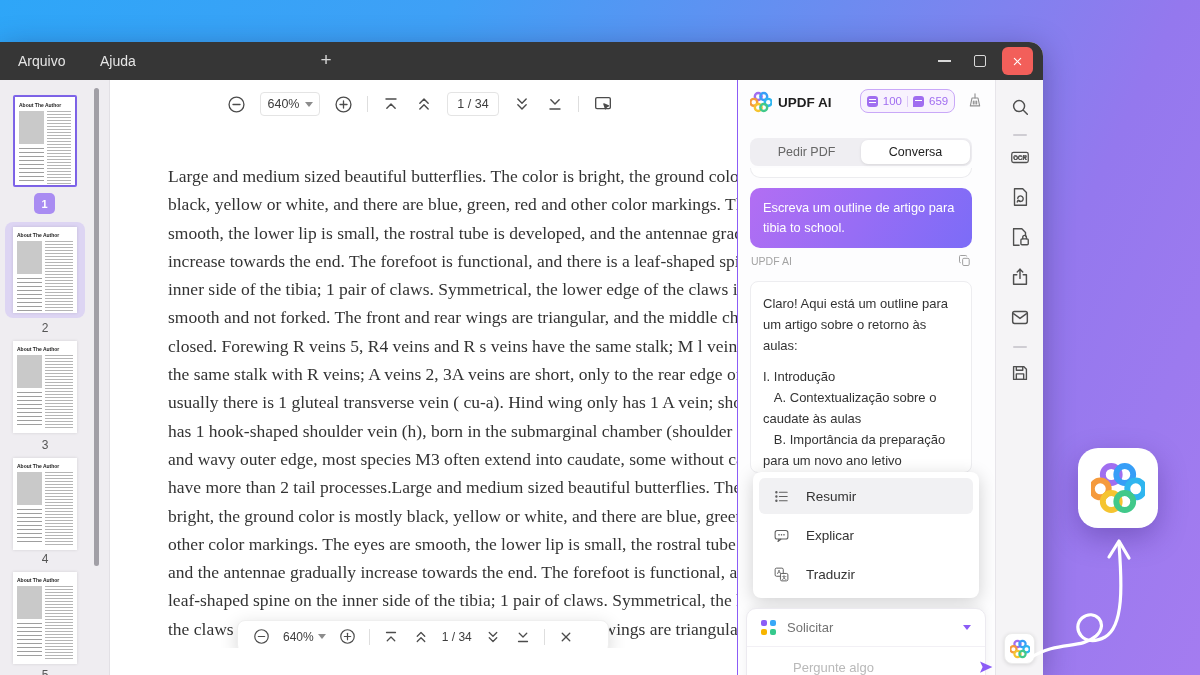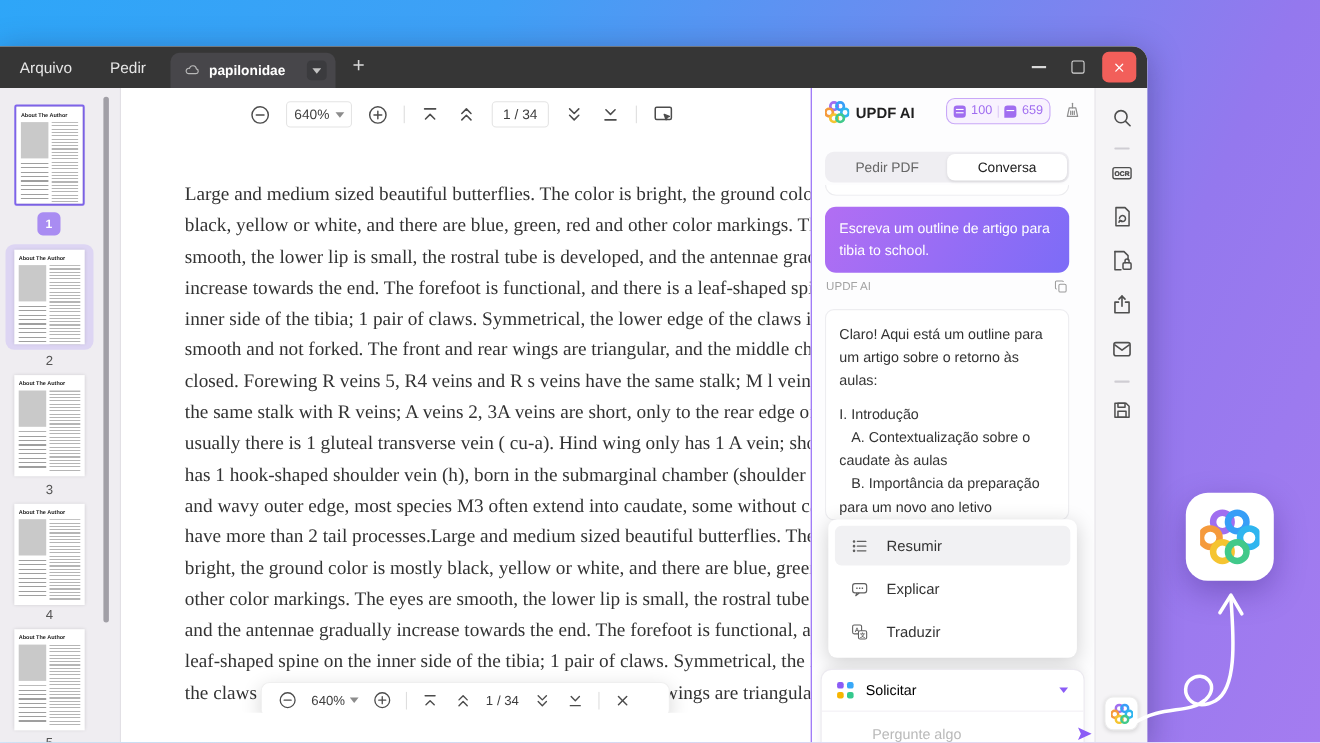--- a/index.html
+++ b/index.html
@@ -97,21 +97,21 @@
                    font-size: 13.5px; color: #333; margin-bottom: 3px; }
   .menu-item-row:last-child { margin-bottom: 0; }
   .menu-item-row.hover { background: #f1f1f3; }
   .menu-item-row .ic { color: #5f5f5f; }
   .ask-card { position: absolute; left: 8px; top: 528px; width: 240px; height: 80px; background: #fff; border: 1px solid #eceaf0;
               border-radius: 10px 10px 0 0; box-shadow: 0 -2px 8px rgba(0,0,0,.05); }
   .ask-row1 { height: 38px; display: flex; align-items: center; padding: 0 14px; gap: 11px; border-bottom: 1px solid #f2f0f5; }
   .dots-grid { width: 15px; height: 15px; display: grid; grid-template-columns: 6px 6px; grid-template-rows: 6px 6px; gap: 3px; }
   .dots-grid i { border-radius: 2px; }
   .dg1 { background: #8b5cf6; } .dg2 { background: #38a8f8; } .dg3 { background: #f7b500; } .dg4 { background: #35c98d; }
-  .ask-label { flex: 1; font-size: 13px; color: #000000; }
+  .ask-label { flex: 1; font-size: 13px; color: #737373; }
   .tri-down-purple { width: 0; height: 0; border-left: 4.5px solid transparent; border-right: 4.5px solid transparent; border-top: 5.5px solid #8b5cf6; }
   .ask-row2 { height: 40px; display: flex; align-items: center; padding: 0 14px; gap: 8px; }
   .ask-input { flex: 1; border: none; outline: none; font-size: 13px; color: #444; font-family: "Liberation Sans", sans-serif; background: transparent; margin-left: 32px; }
   .ask-input::placeholder { color: #b9b9b9; }
   .send-btn { color: #8b5cf6; }
 
   
   .right-toolbar { position: absolute; left: 995px; top: 38px; width: 48px; height: 595px; background: #f5f4f6; border-left: 1px solid #e7e5ea; }
   .rt-ic { position: absolute; left: 13px; color: #4f4f4f; }
   .rt-div { position: absolute; left: 17px; width: 14px; height: 1.6px; background: #cfcdd3; border-radius: 1px; }
@@ -241,32 +241,21 @@
       <circle cx="40" cy="48" r="10" stroke="#41c98a" stroke-width="7"></circle>
     </g>
   </defs>
 </svg>
 
 <div class="screen">
   <div class="window">
 
     <div class="titlebar">
       <div class="menu-item menu-arquivo">Arquivo</div>
-      <div class="menu-item menu-ajuda">Pedir</div>
-      <div class="doc-tab">
-        <span class="ic" style="color:#b9b9b9">
-            <svg width="16" height="16" viewBox="0 0 24 24">
-              <use href="#i-cloud"></use>
-            </svg>
-          </span>
-        <span class="tab-label">papilonidae</span>
-        <span class="tab-caret-box">
-            <span class="tri-down"></span>
-          </span>
-      </div>
+      <div class="menu-item menu-ajuda">Ajuda</div>
       <div class="new-tab">+</div>
       <div class="win-min"></div>
       <div class="win-max"></div>
       <div class="win-close">
         <span class="ic">
             <svg width="15" height="15" viewBox="0 0 24 24">
               <use href="#i-close-x"></use>
             </svg>
           </span>
       </div>

